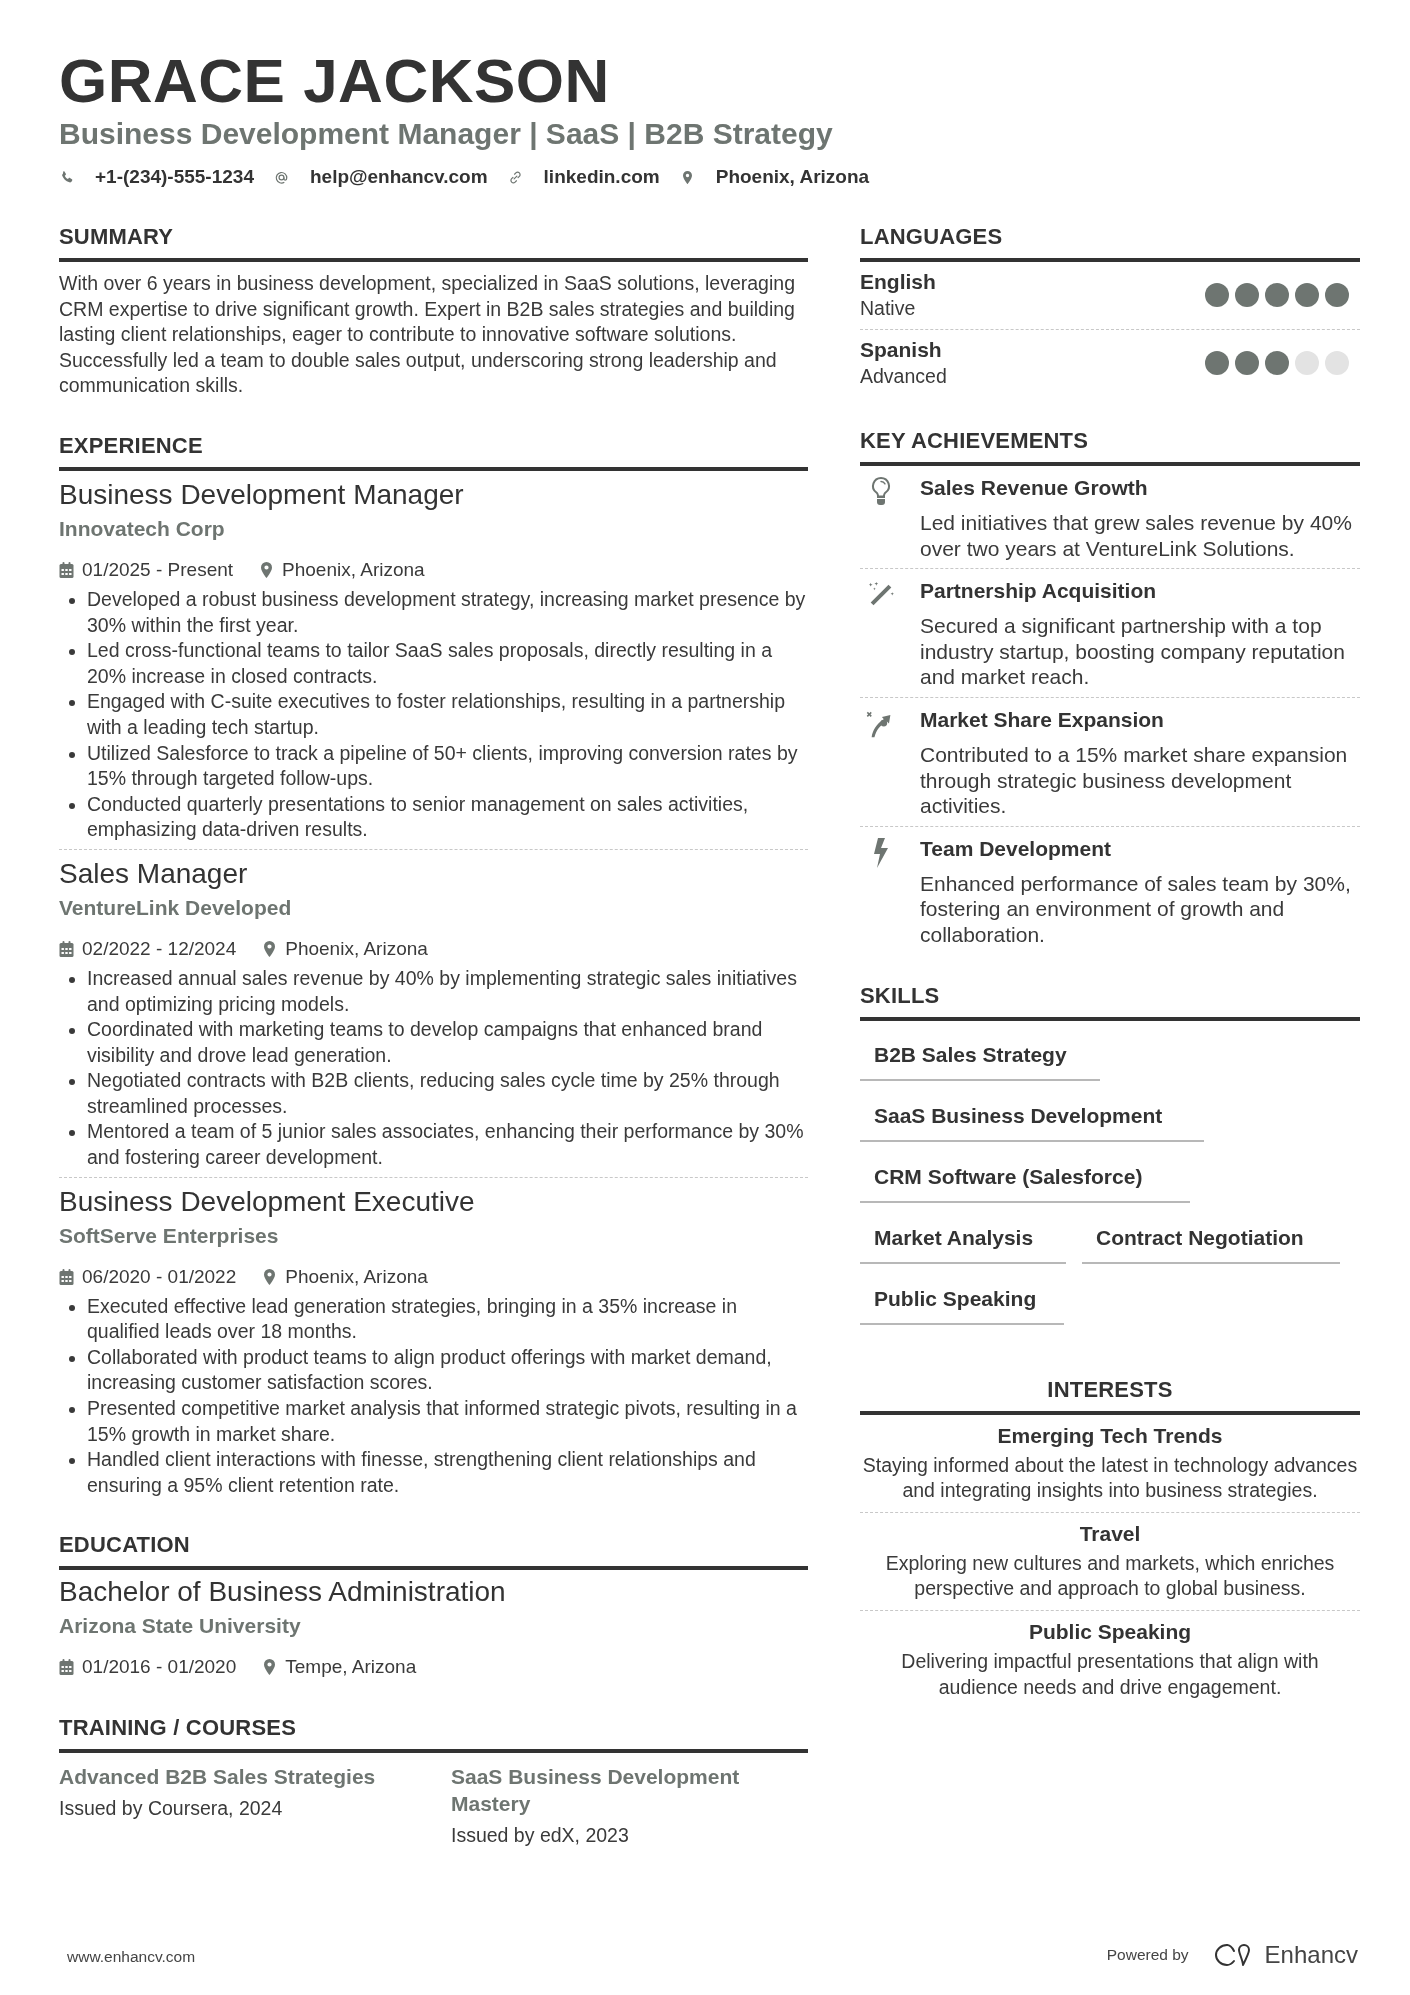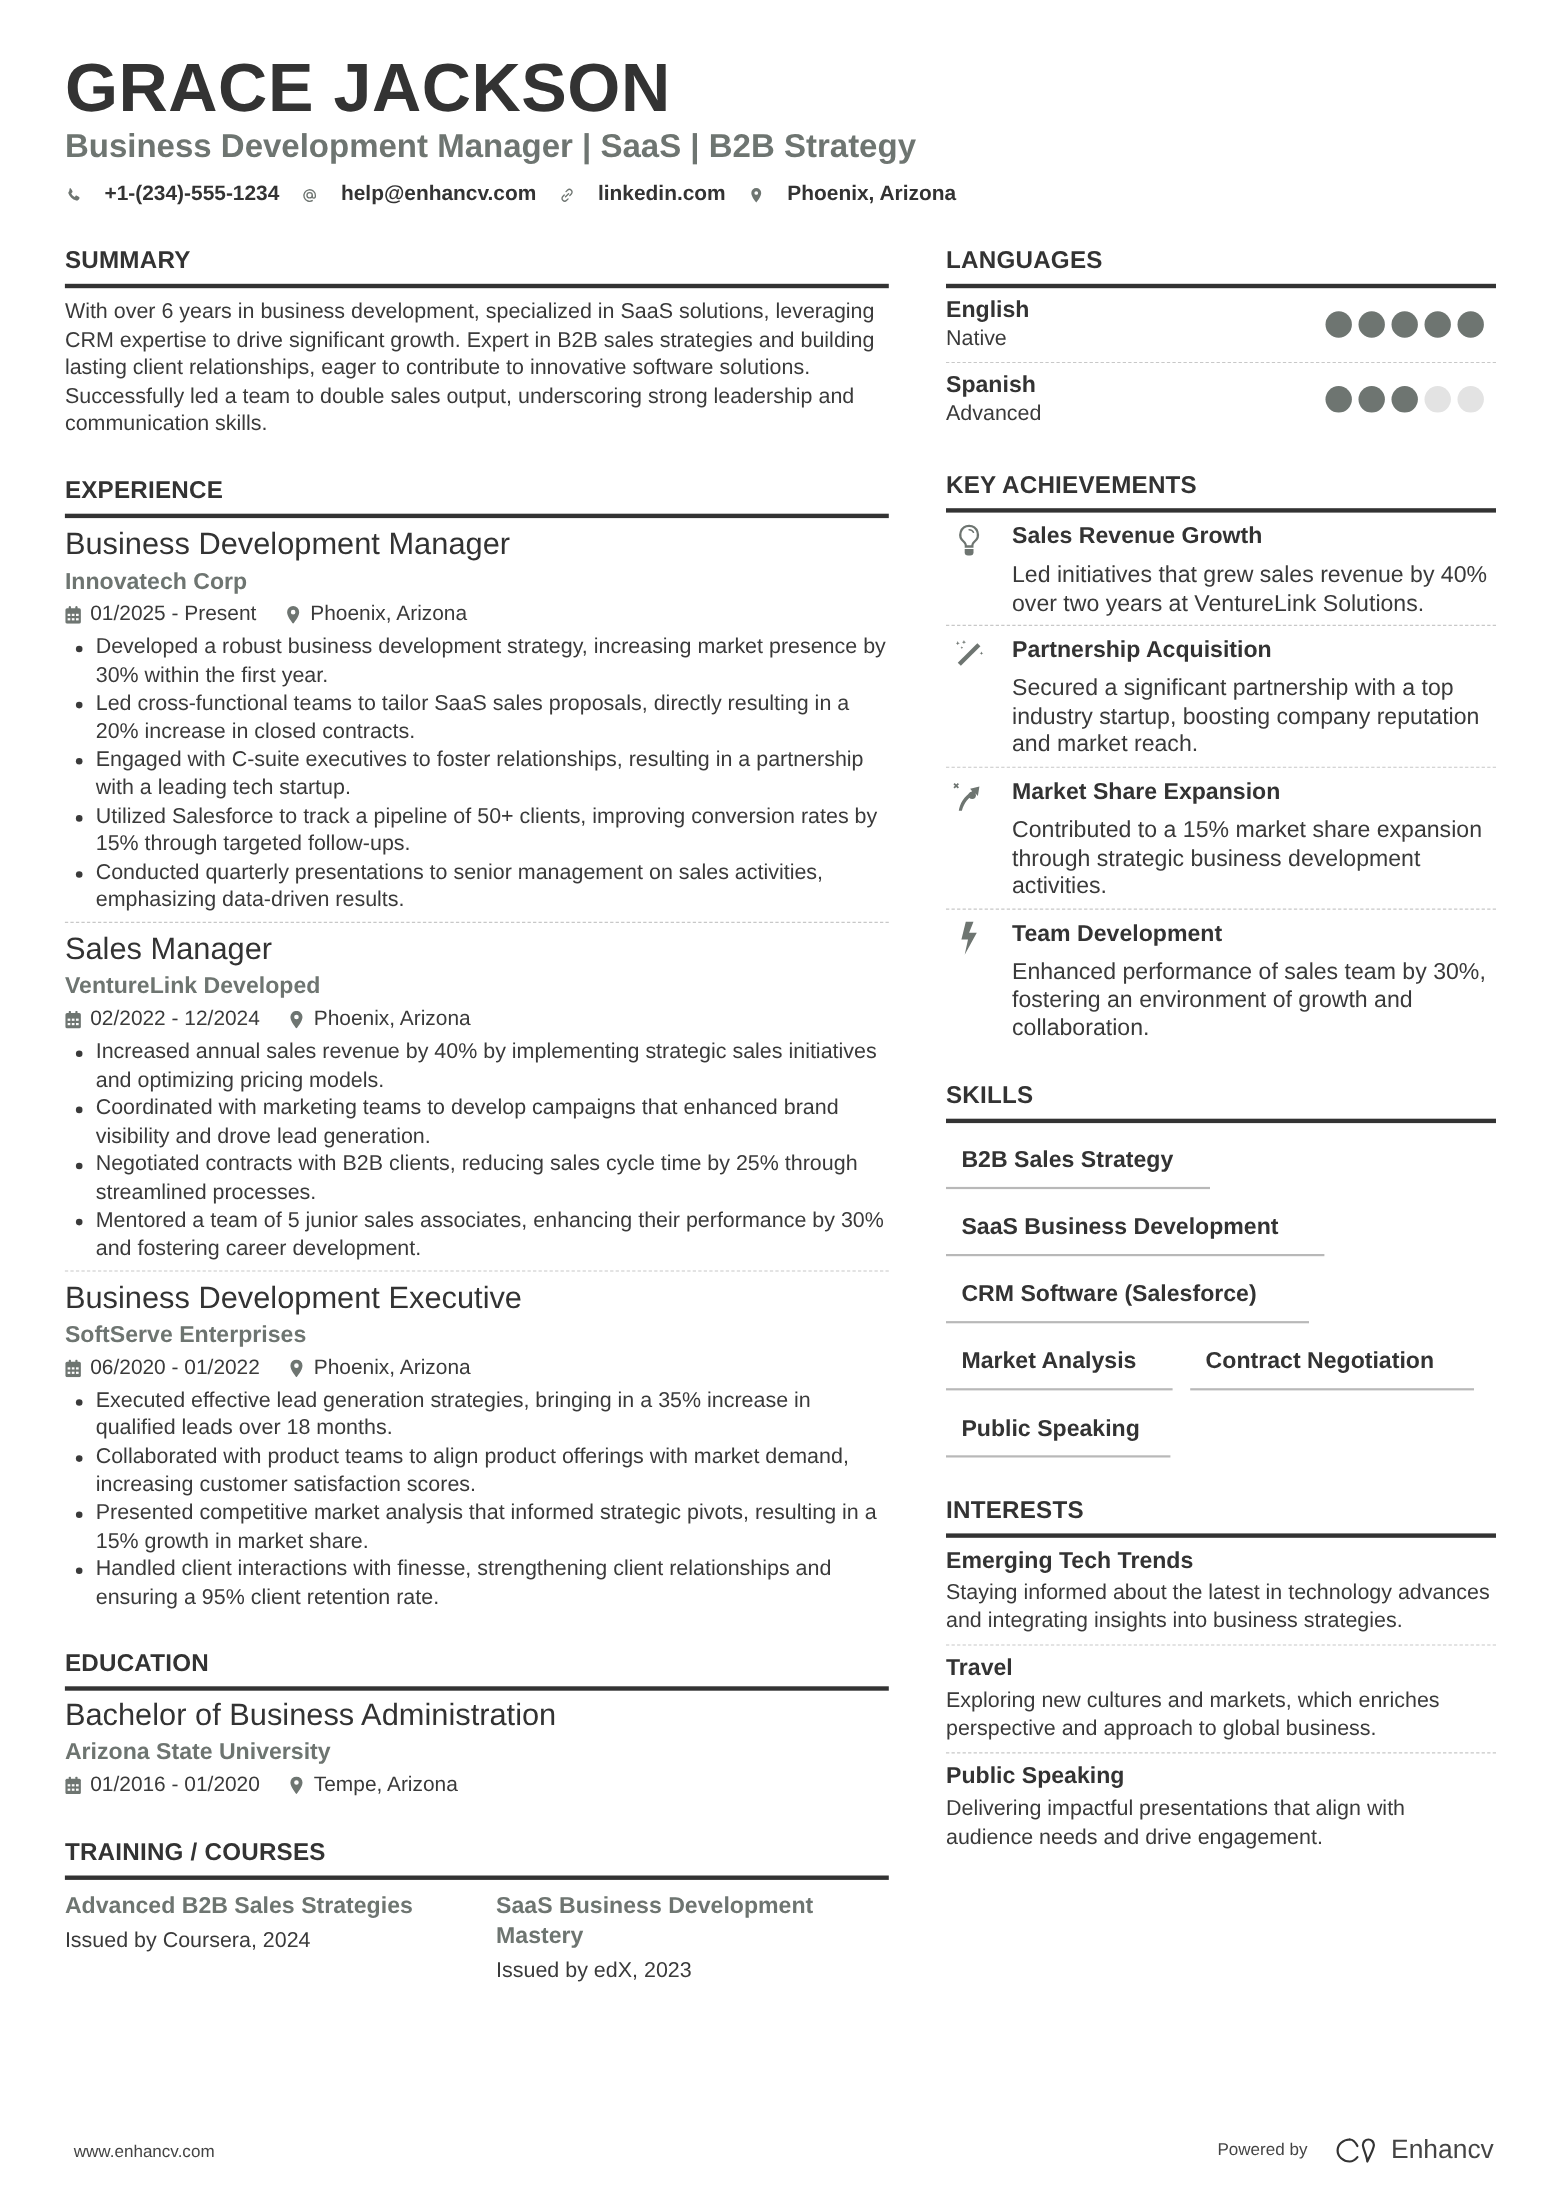--- a/index.html
+++ b/index.html
@@ -19,21 +19,21 @@
 
   .sec-title { font-size: 22px; font-weight: 700; line-height: 38px; color: #333; letter-spacing: 0.2px; }
   .sec-rule { height: 4px; background: #333333; margin-top: 2px; }
 
   .summary-text { font-size: 19.5px; line-height: 25.6px; color: #3a3a3a; margin-top: 9px; }
 
   .job { padding-bottom: 6px; }
   .job + .job { border-top: 1px dashed #c8c8c8; padding-top: 6px; }
   .job-title { font-size: 28px; line-height: 36px; color: #333; font-weight: 400; }
   .company { font-size: 21px; font-weight: 700; color: #6e7571; line-height: 28px; margin-top: 2px; }
-  .meta { display: flex; align-items: center; gap: 26px; font-size: 19px; color: #3a3a3a; line-height: 28px; margin-top: 2px; }
+  .meta { display: flex; align-items: center; gap: 26px; font-size: 19px; color: #3a3a3a; line-height: 28px; margin-top: 13px; }
   .meta-item { display: flex; align-items: center; gap: 8px; }
   .meta-item svg { width: 15px; height: 16px; fill: #6e7571; }
   .bullets { list-style: none; margin-top: 3px; }
   .bullets li { position: relative; padding-left: 28px; font-size: 19.5px; line-height: 25.6px; color: #3a3a3a; }
   .bullets li::before { content: ""; position: absolute; left: 10px; top: 11px; width: 6px; height: 6px; border-radius: 50%; background: #3a3a3a; }
 
   .edu-title { font-size: 28px; line-height: 36px; color: #333; margin-top: 4px; }
 
   .courses { display: flex; margin-top: 10px; gap: 35px; }
   .course { width: 391px; padding-right: 20px; }
@@ -376,21 +376,21 @@
     <div class="skills">
       <span class="skill" style="width:240px;">B2B Sales Strategy</span>
       <span class="skill" style="width:344px;">SaaS Business Development</span>
       <span class="skill" style="width:330px;">CRM Software (Salesforce)</span>
       <span class="skill" style="width:206px;">Market Analysis</span>
       <span class="skill" style="width:258px;">Contract Negotiation</span>
       <span class="skill" style="width:204px;">Public Speaking</span>
     </div>
   </section>
 
-  <section style="margin-top:22px;">
+  <section style="margin-top:39px;text-align:center;">
     <div class="sec-title">INTERESTS</div>
     <div class="sec-rule"></div>
     <div class="interest">
       <div class="interest-title">Emerging Tech Trends</div>
       <div class="interest-desc">Staying informed about the latest in technology advances and integrating insights into business strategies.</div>
     </div>
     <div class="interest">
       <div class="interest-title">Travel</div>
       <div class="interest-desc">Exploring new cultures and markets, which enriches perspective and approach to global business.</div>
     </div>

